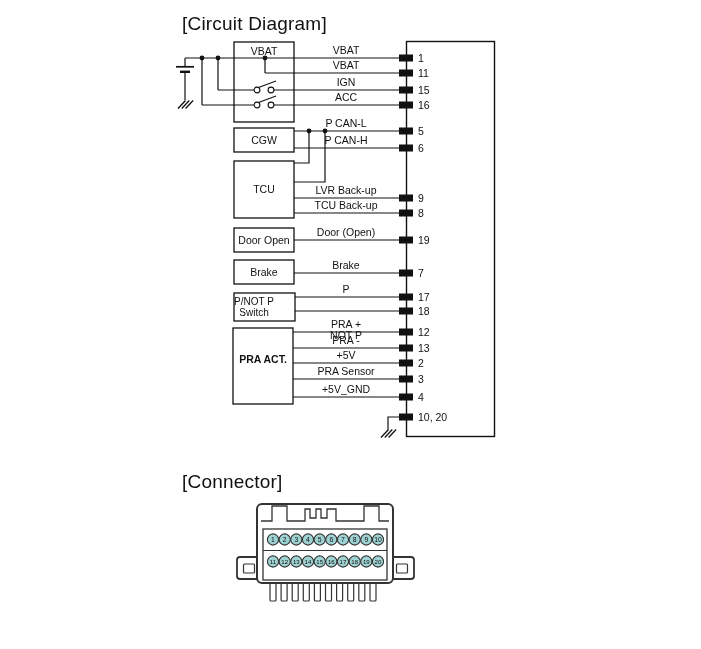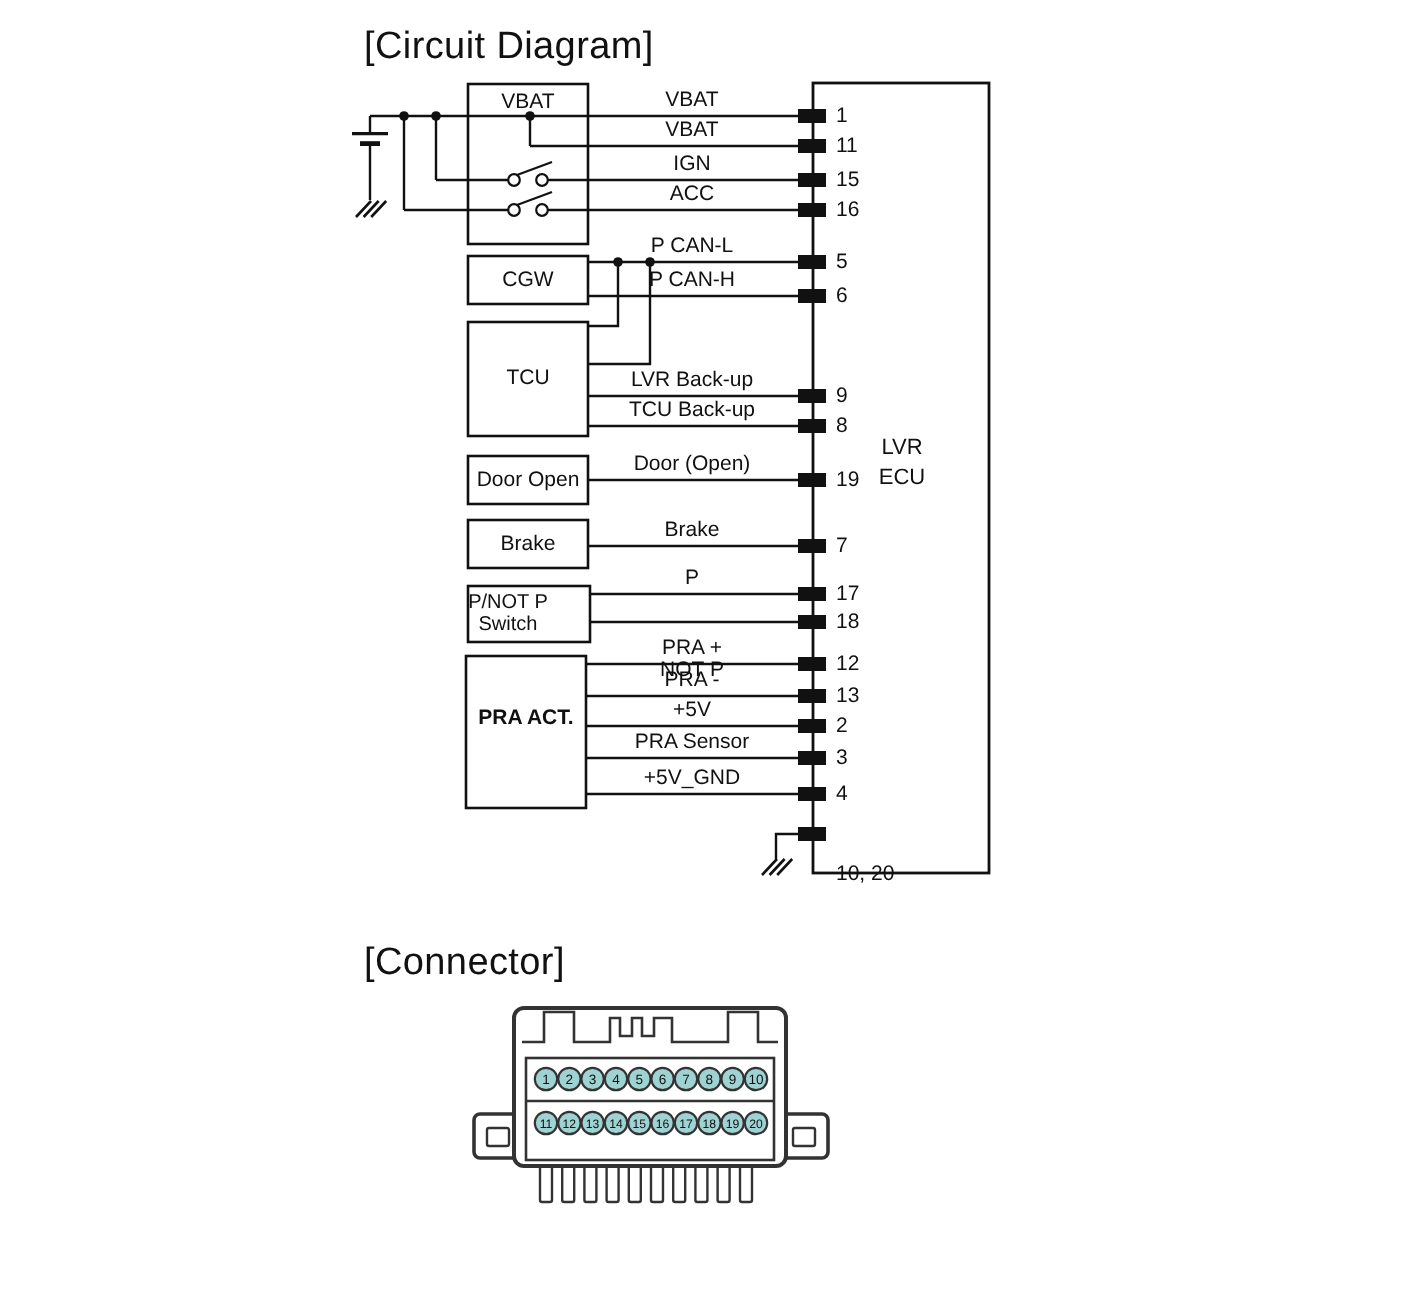--- a/index.html
+++ b/index.html
@@ -203,24 +203,20 @@
   <div class="txt boxlabel" style="left:234px; top:134px; width:60px;">CGW</div>
   <div class="txt boxlabel" style="left:234px; top:183px; width:60px;">TCU</div>
   <div class="txt boxlabel" style="left:234px; top:234px; width:60px;">Door Open</div>
   <div class="txt boxlabel" style="left:234px; top:266px; width:60px;">Brake</div>
   <div class="txt boxlabel small" style="left:234px; top:296px; width:40px;">
     <span style="display:block;">P/NOT P</span>
     <span style="display:block;">Switch</span>
   </div>
   <div class="txt boxlabel" style="left:233px; top:353px; width:60px;font-weight:bold;">PRA ACT.</div>
 
-  <div class="txt ecu-label" style="left:407px; top:217px; width:88px;">
-    <span style="display:block;">LVR</span>
-    <span style="display:block;">ECU</span>
-  </div>
 
   <div class="txt wlabel" style="left:291px; top:44px;">VBAT</div>
   <div class="txt wlabel" style="left:291px; top:59px;">VBAT</div>
   <div class="txt wlabel" style="left:291px; top:76px;">IGN</div>
   <div class="txt wlabel" style="left:291px; top:91px;">ACC</div>
   <div class="txt wlabel" style="left:291px; top:117px;">P CAN-L</div>
   <div class="txt wlabel" style="left:291px; top:134px;">P CAN-H</div>
   <div class="txt wlabel" style="left:291px; top:184px;">LVR Back-up</div>
   <div class="txt wlabel" style="left:291px; top:199px;">TCU Back-up</div>
   <div class="txt wlabel" style="left:291px; top:226px;">Door (Open)</div>
@@ -243,15 +239,15 @@
   <div class="txt plabel" style="left:418px; top:207px;">8</div>
   <div class="txt plabel" style="left:418px; top:234px;">19</div>
   <div class="txt plabel" style="left:418px; top:267px;">7</div>
   <div class="txt plabel" style="left:418px; top:291px;">17</div>
   <div class="txt plabel" style="left:418px; top:305px;">18</div>
   <div class="txt plabel" style="left:418px; top:326px;">12</div>
   <div class="txt plabel" style="left:418px; top:342px;">13</div>
   <div class="txt plabel" style="left:418px; top:357px;">2</div>
   <div class="txt plabel" style="left:418px; top:373px;">3</div>
   <div class="txt plabel" style="left:418px; top:391px;">4</div>
-  <div class="txt plabel" style="left:418px; top:411px;margin-top:20px;">10, 20</div>
+  <div class="txt plabel" style="left:418px; top:411px;">10, 20</div>
 
 </div>
 
 </body></html>

